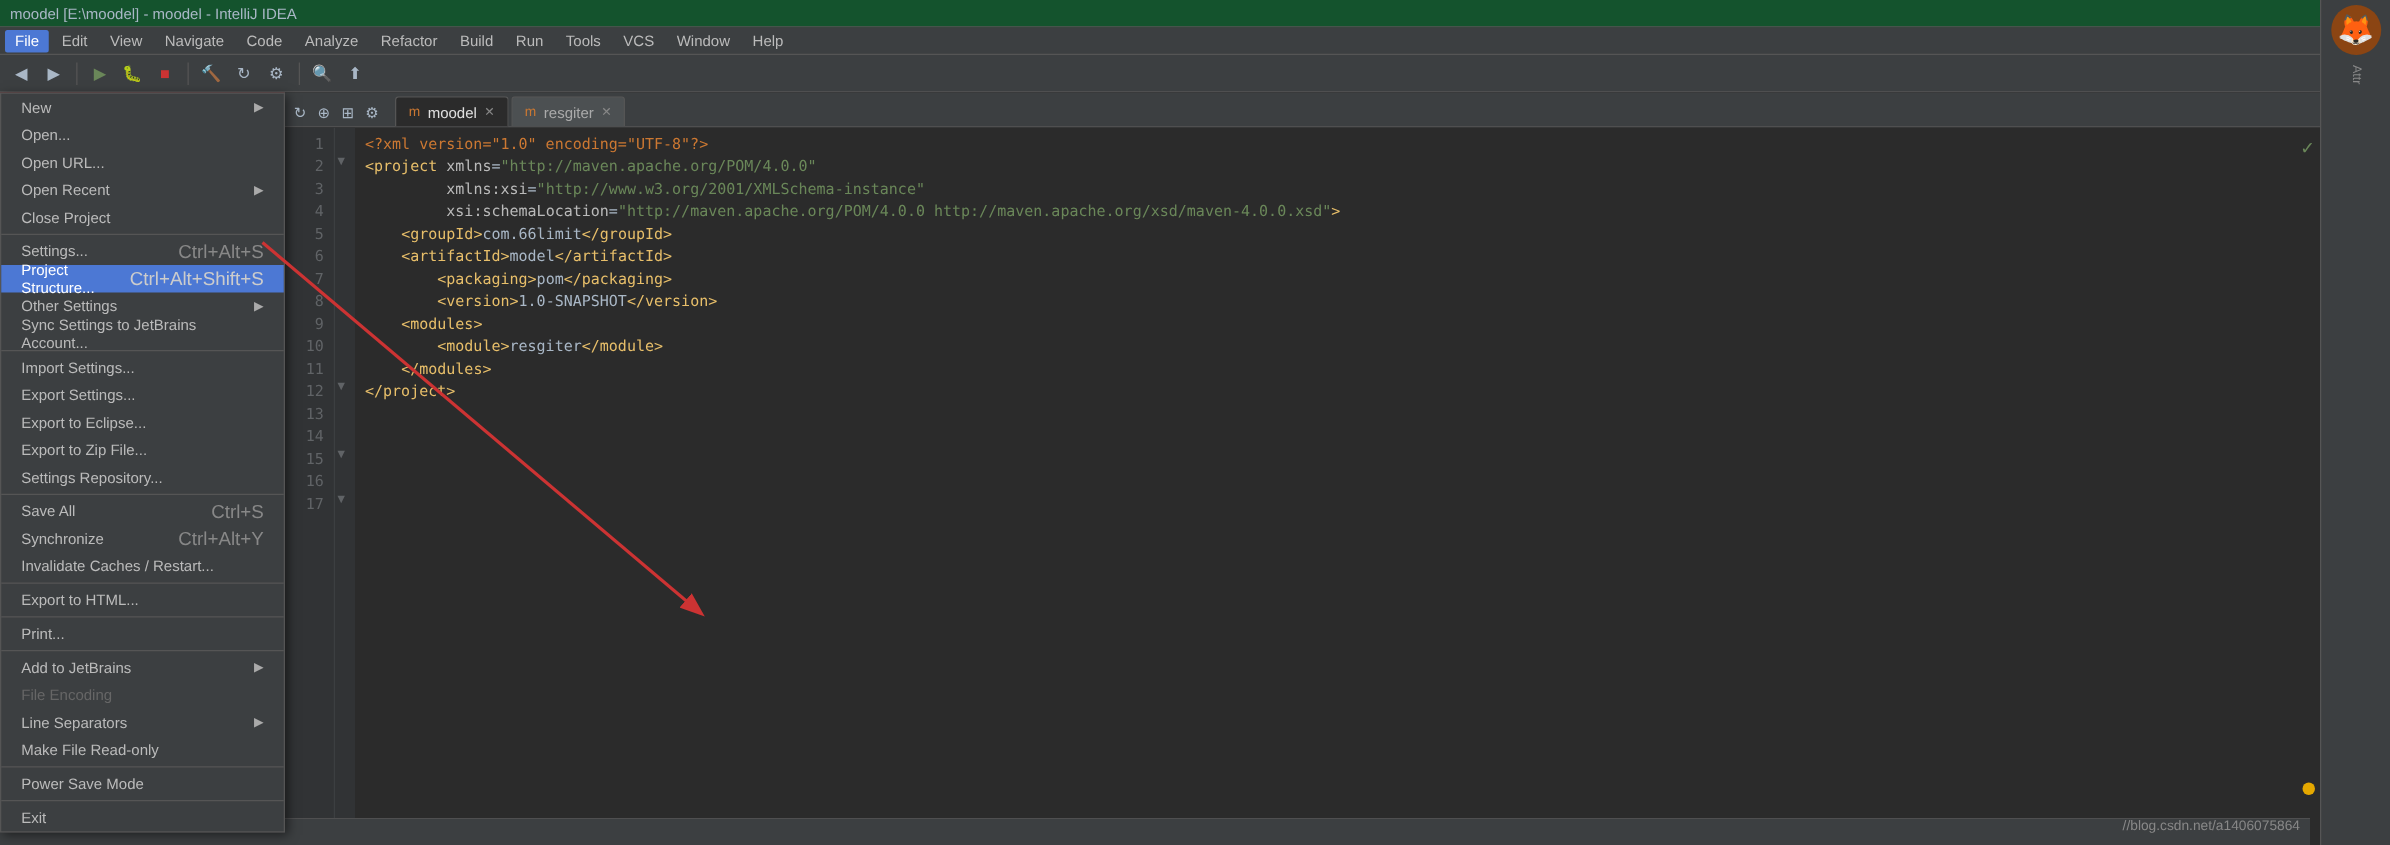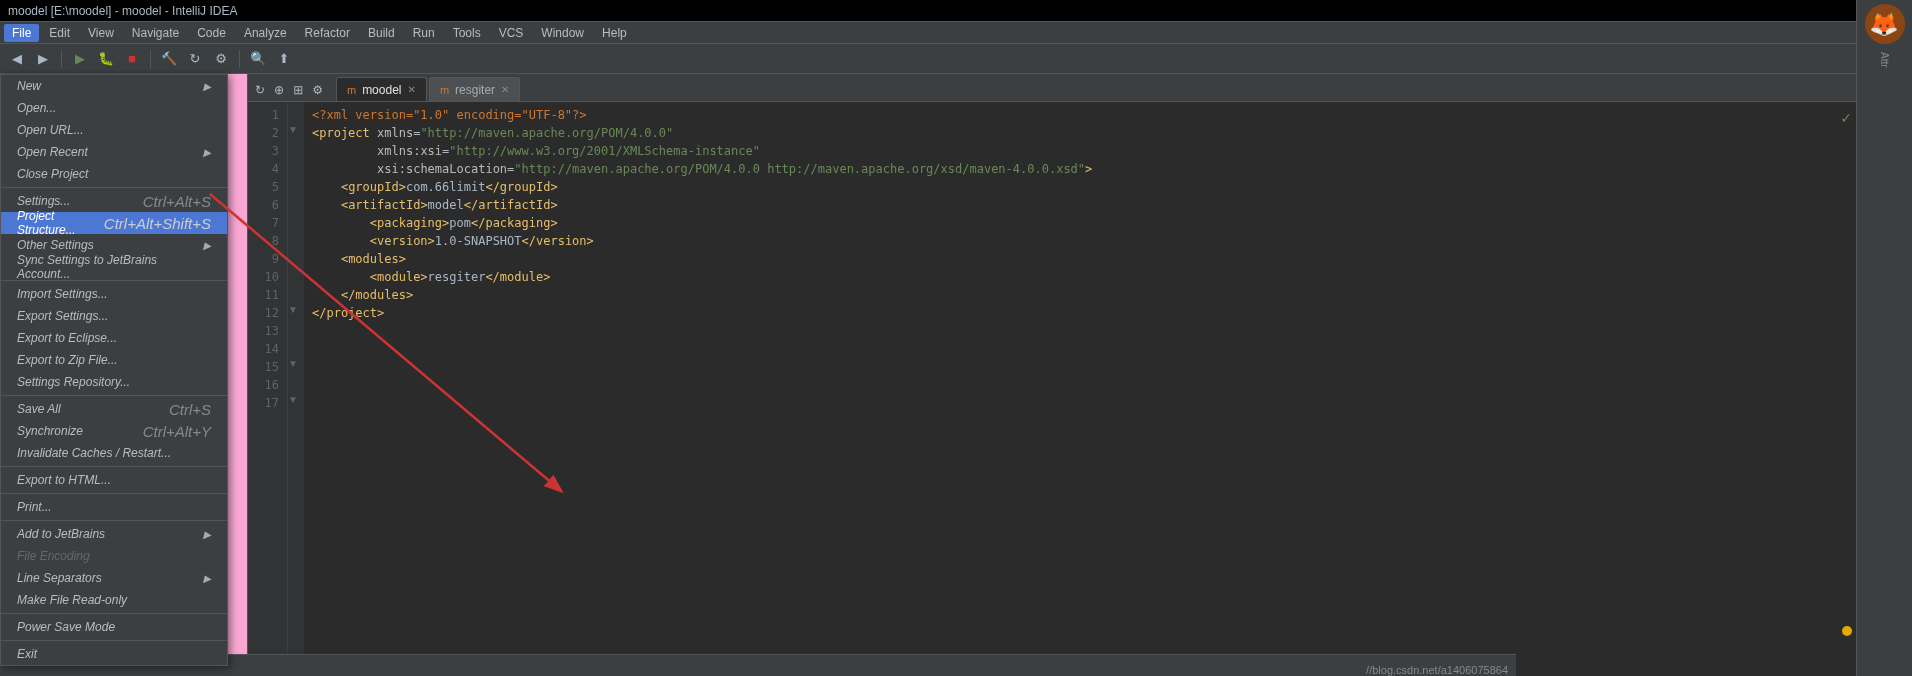--- a/index.html
+++ b/index.html
@@ -9,21 +9,21 @@
       background: #2b2b2b;
       color: #a9b7c6;
       width: 1912px;
       height: 676px;
       overflow: hidden;
       position: relative;
     }
 
     
     #title-bar {
-      background: #000000;
+      background: #14532d;
       height: 22px;
       display: flex;
       align-items: center;
       justify-content: space-between;
       padding: 0 8px;
       border-bottom: 1px solid #555;
     }
     #title-bar .window-controls {
       display: flex;
       gap: 8px;
@@ -83,26 +83,25 @@
     }
 
     
     #main-layout {
       display: flex;
       height: calc(676px - 74px);
     }
 
     
     #left-panel {
-      width: 248px;
-      background: #f9a8d4;
+      width: 228px;
+      background: #b91c1c;
       border-right: 1px solid #555;
       position: relative;
       flex-shrink: 0;
-      font-style: italic;
     }
 
     
     #dropdown-menu {
       position: absolute;
       left: 0;
       top: 0;
       width: 228px;
       background: #3c3f41;
       border: 1px solid #555;
@@ -250,28 +249,28 @@
       pointer-events: none;
       z-index: 200;
     }
 
     
     #status-bar {
       height: 22px;
       background: #3c3f41;
       border-top: 1px solid #555;
       display: flex;
-      align-items: flex-end;
+      align-items: flex-start;
       justify-content: space-between;
       padding: 0 8px;
       font-size: 11px;
       color: #888;
       position: fixed;
       bottom: 0;
-      width: 1516px;
+      width: 1848px;
     }
 
     
     #avatar-area {
       position: absolute;
       right: 0;
       top: 0;
       width: 56px;
       background: #3c3f41;
       display: flex;

